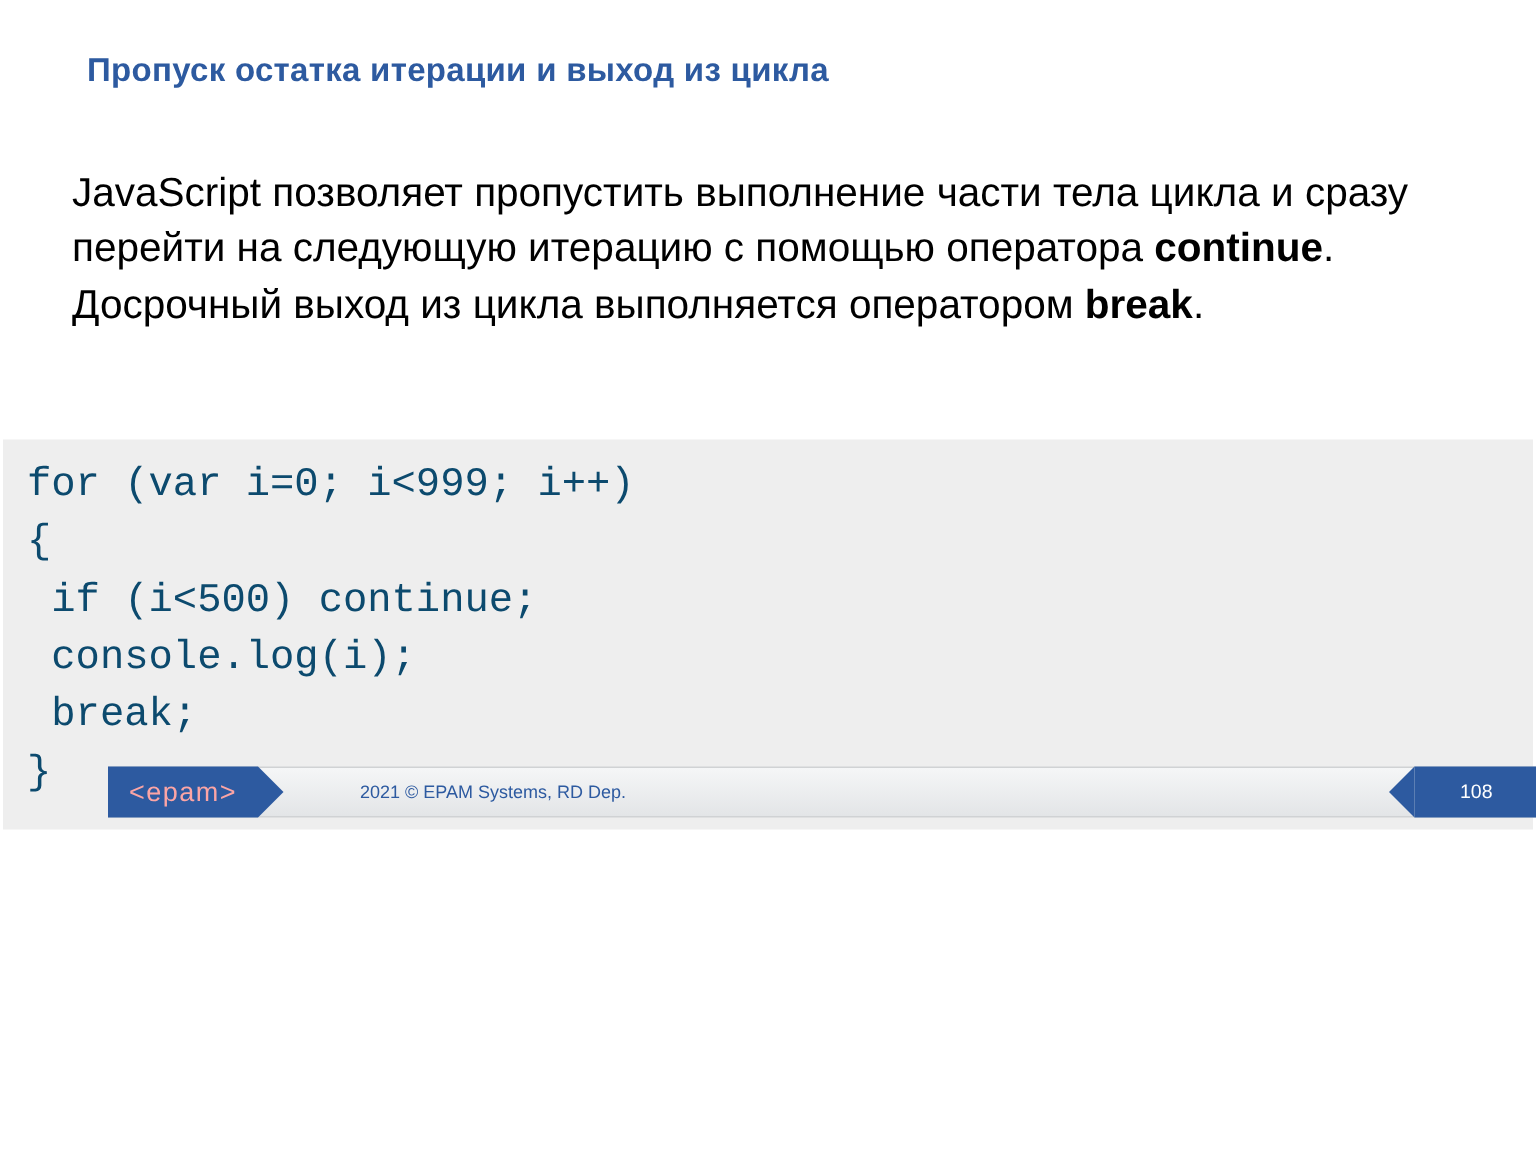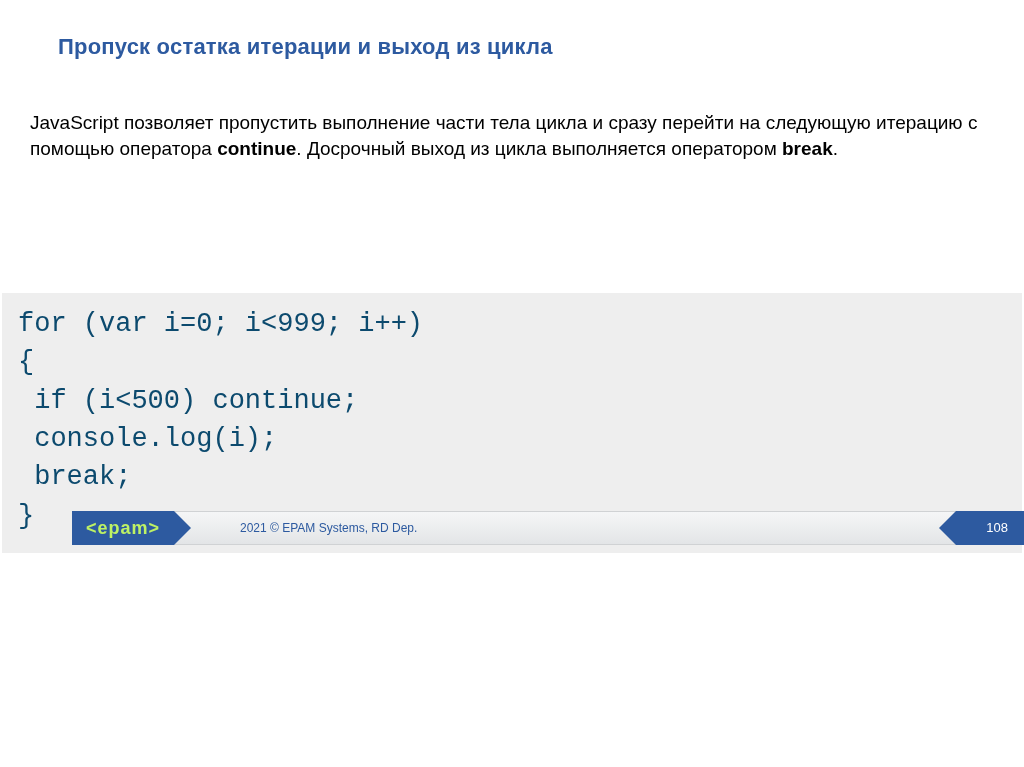--- a/index.html
+++ b/index.html
@@ -16,23 +16,23 @@
     top: 34px;
     left: 58px;
     font-size: 22px;
     font-weight: 700;
     color: #2d5aa0;
     letter-spacing: 0.2px;
   }
   .body-text {
     position: absolute;
     top: 110px;
-    left: 30px;
+    left: 48px;
     right: 42px;
-    font-size: 19px;
+    font-size: 27px;
     color: #000000;
     line-height: 1.38;
   }
   .body-text .bold { font-weight: 700; }
   .code-block {
     position: absolute;
     top: 293px;
     left: 2px;
     width: 1020px;
     background: #eeeeee;
@@ -64,22 +64,22 @@
     position: absolute;
     left: 72px;
     top: 0;
     height: 34px;
     display: flex;
     align-items: stretch;
   }
   .logo-box {
     position: relative;
     background: #2d5aa0;
-    color: #bef264;
-    font-weight: 700;
+    color: #fca5a5;
+    font-weight: 400;
     font-size: 18px;
     height: 34px;
     line-height: 34px;
     padding: 0 14px 0 14px;
     letter-spacing: 1px;
   }
   .logo-box::after {
     content: "";
     position: absolute;
     right: -17px;
@@ -101,21 +101,21 @@
   }
   .page-number-box {
     position: absolute;
     right: 0;
     top: 0;
     height: 34px;
     background: #2d5aa0;
     color: #ffffff;
     font-size: 13px;
     line-height: 34px;
-    padding: 0 16px 0 30px;
+    padding: 0 29px 0 30px;
   }
   .page-number-box::before {
     content: "";
     position: absolute;
     left: -17px;
     top: 0;
     width: 0;
     height: 0;
     border-top: 17px solid transparent;
     border-bottom: 17px solid transparent;

